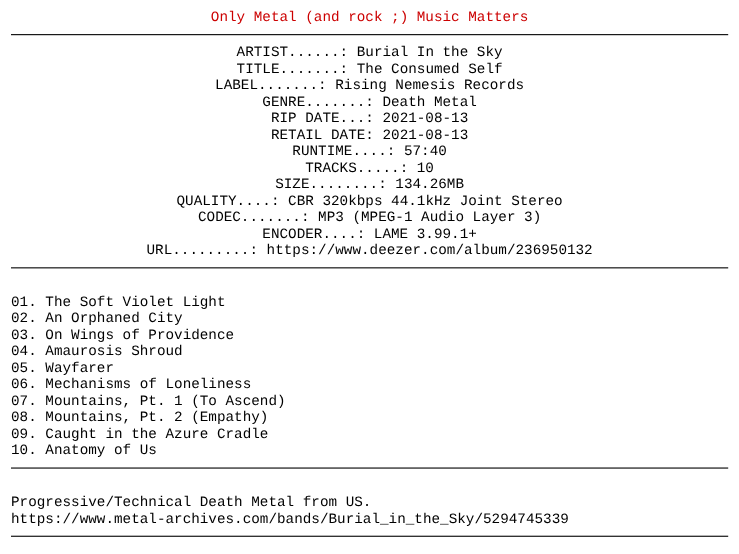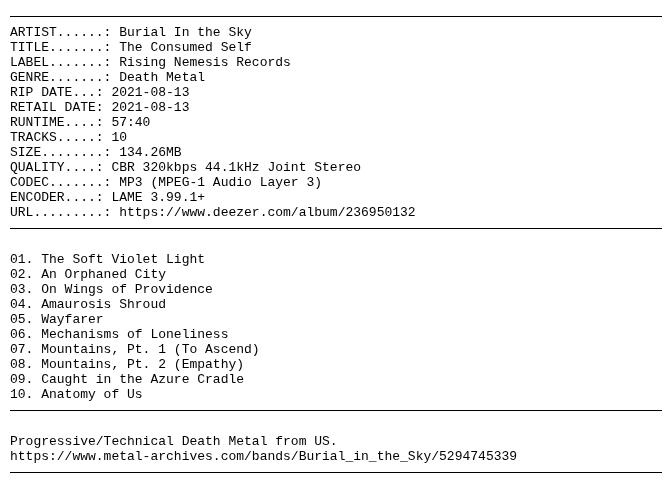--- a/index.html
+++ b/index.html
@@ -20,37 +20,39 @@
       text-align: center;
       color: #cc0000;
       margin-bottom: 8px;
     }
     .divider {
       border: none;
       border-top: 1px solid #000000;
       margin: 8px 0;
     }
     .metadata-section {
-      margin: 8px 0;
+      margin: 8px 16px;
       white-space: pre;
+      text-align: center;
     }
     .tracklist-section {
       margin: 8px 0;
       white-space: pre;
     }
     .footer-text {
       margin: 8px 0;
       white-space: pre;
     }
   </style>
 </head>
 <body>
 
 <div>
   <div class="header">
+    <div>Only Metal (and rock ;) Music Matters</div>
   </div>
 </div>
 
 <hr class="divider">
 
 <div class="metadata-section" id="metadata-block">ARTIST......: Burial In the Sky
 TITLE.......: The Consumed Self
 LABEL.......: Rising Nemesis Records
 GENRE.......: Death Metal
 RIP DATE...: 2021-08-13

